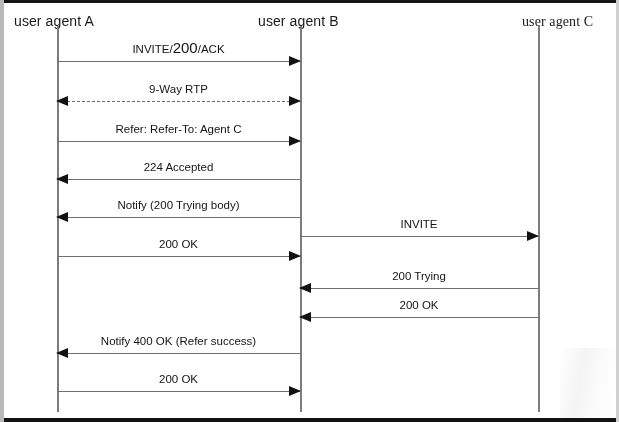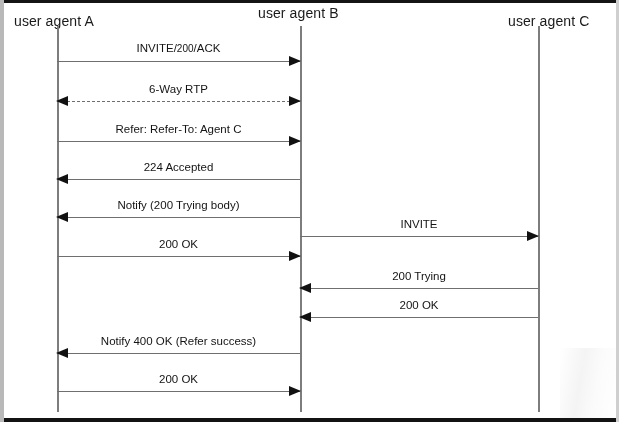--- a/index.html
+++ b/index.html
@@ -106,55 +106,55 @@
     left: 0;
     width: 100%;
     bottom: 5px;
     text-align: center;
     font-size: 11.5px;
     color: #141414;
     white-space: nowrap;
     line-height: 14px;
   }
   .msg-label .small {
-    font-size: 10px;
+    font-size: 15px;
     vertical-align: baseline;
   }
 </style>
 </head>
 <body>
 
 <div id="diagram-root">
 
   <div class="frame-top"></div>
   <div class="frame-bottom"></div>
   <div class="frame-left"></div>
   <div class="frame-right"></div>
 
   <div id="actor-layer">
       <div class="actor-label" style="left: 14px; top: 8px;">user agent A</div>
-      <div class="actor-label" style="left: 258px; top: 0;">user agent B</div>
-      <div class="actor-label" style="left: 508px; top: 8px;">user agent C</div>
+      <div class="actor-label" style="left: 258px; top: 8px;">user agent B</div>
+      <div class="actor-label" style="left: 522px; top: 8px; font-family: Liberation Serif, serif;">user agent C</div>
     </div>
   <div id="lifeline-layer">
       <div class="lifeline" style="left: 57px; top: 26px; height: 386px;"></div>
       <div class="lifeline" style="left: 300px; top: 26px; height: 386px;"></div>
       <div class="lifeline" style="left: 538px; top: 26px; height: 386px;"></div>
     </div>
   <div id="message-layer">
       <div class="msg" style="left: 57px; top: 61px; width: 243px;">
         <div class="msg-line"></div>
         <div class="arrowhead right"></div>
         <div class="msg-label"><span>INVITE/</span><span class="small">200</span><span>/ACK</span></div>
       </div>
       <div class="msg" style="left: 57px; top: 101px; width: 243px;">
         <div class="msg-line dashed"></div>
         <div class="arrowhead right"></div>
         <div class="arrowhead left"></div>
-        <div class="msg-label">6-Way RTP</div>
+        <div class="msg-label">9-Way RTP</div>
       </div>
       <div class="msg" style="left: 57px; top: 141px; width: 243px;">
         <div class="msg-line"></div>
         <div class="arrowhead right"></div>
         <div class="msg-label">Refer: Refer-To: Agent C</div>
       </div>
       <div class="msg" style="left: 57px; top: 179px; width: 243px;">
         <div class="msg-line"></div>
         <div class="arrowhead left"></div>
         <div class="msg-label">224 Accepted</div>

